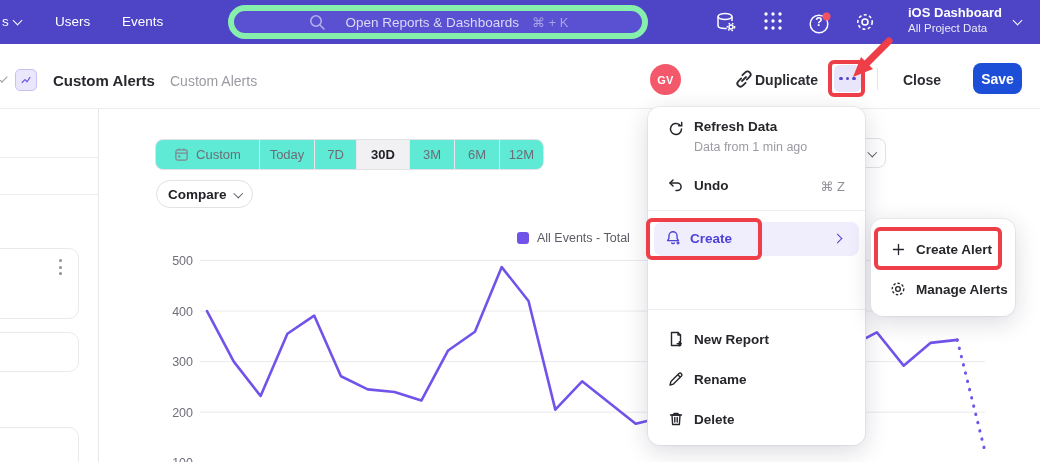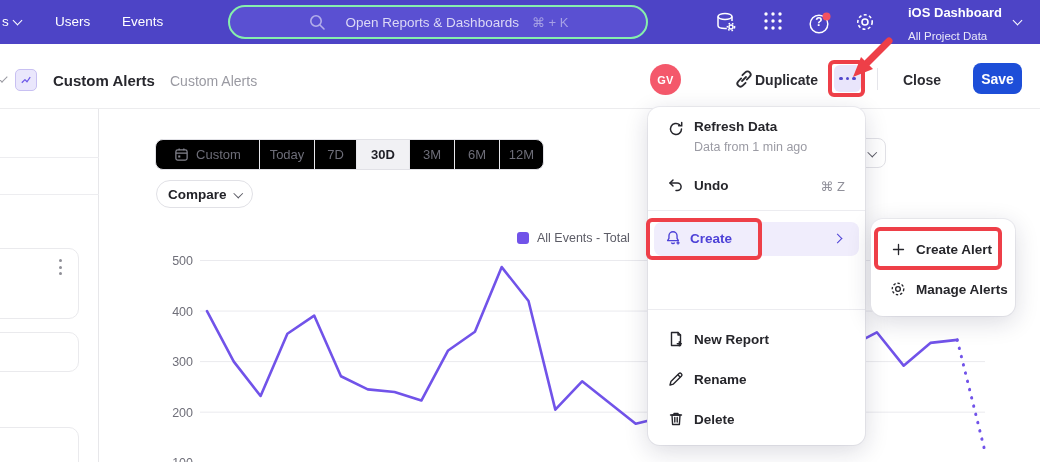--- a/index.html
+++ b/index.html
@@ -4,28 +4,28 @@
 <style>
   html,body{margin:0;padding:0;background:#fff;}
   .stage{position:relative;width:1040px;height:462px;overflow:hidden;
          font-family:"Liberation Sans",sans-serif;background:#fff;color:#26262b;}
   
   .topnav{position:absolute;left:0;top:0;width:1040px;height:44px;background:#4d44c6;z-index:20;}
   .nav-item{position:absolute;top:14px;color:#fff;font-size:13.5px;cursor:pointer;white-space:nowrap;}
   .chev{display:inline-block;width:6px;height:6px;border-right:1.7px solid currentColor;
         border-bottom:1.7px solid currentColor;transform:rotate(45deg);margin-left:5px;margin-bottom:2px;}
   .searchbar{position:absolute;left:228px;top:5px;width:420px;height:34px;border-radius:17px;
-             background:#5a50d2;border:2px solid #86efac;display:flex;align-items:center;
+             background:#5a50d2;border:6px solid #86efac;display:flex;align-items:center;
              justify-content:center;gap:0;cursor:text;box-sizing:border-box;}
   .search-ph{color:#dcd9f6;font-size:13.5px;margin-left:20px;}
   .search-k{color:#a7a1e5;font-size:13px;margin-left:13px;}
   .navicon{position:absolute;top:10px;width:24px;height:24px;cursor:pointer;}
   .project{position:absolute;left:908px;top:5px;color:#fff;cursor:pointer;text-align:left;}
   .pname{font-size:13px;font-weight:700;line-height:16px;}
-  .pscope{font-size:11.5px;line-height:14px;color:rgba(255,255,255,0.88);margin-top:8px;}
+  .pscope{font-size:11.5px;line-height:14px;color:rgba(255,255,255,0.88);}
   .help-q{position:absolute;left:0;top:0;width:100%;height:100%;display:flex;align-items:center;
           justify-content:center;color:#fff;font-size:12px;font-weight:700;}
   
   .header2{position:absolute;left:0;top:44px;width:1040px;height:65px;background:#fff;
            border-bottom:1px solid #ececee;z-index:10;box-sizing:border-box;}
   .cut-mark{position:absolute;left:-2px;top:29px;width:7px;height:7px;border-right:1.5px solid #9a9aa2;
             border-bottom:1.5px solid #9a9aa2;transform:rotate(45deg);}
   .report-icon{position:absolute;left:15px;top:25px;width:20px;height:20px;border-radius:5px;
                background:#eae7fc;border:1px solid #c8c0f2;display:flex;align-items:center;justify-content:center;}
   .rtitle{position:absolute;left:53px;top:28px;font-size:15px;font-weight:700;color:#27272d;}
@@ -43,21 +43,21 @@
             background:#1d4ed8;color:#fff;font-size:14px;font-weight:600;border:none;cursor:pointer;}
   
   .sidebar{position:absolute;left:0;top:109px;width:99px;height:353px;background:#fff;
            border-right:1px solid #e7e7ea;z-index:5;box-sizing:border-box;}
   .sb-line{position:absolute;left:0;width:99px;height:1px;background:#ededf0;}
   .sb-card{position:absolute;left:-24px;width:101px;background:#fff;border:1px solid #eaeaed;border-radius:10px;cursor:pointer;}
   .kebab{position:absolute;right:16px;top:10px;display:flex;flex-direction:column;gap:3.5px;cursor:pointer;}
   .kebab i{width:3px;height:3px;border-radius:50%;background:#8f8f97;display:block;}
   
   .seg{position:absolute;left:155px;top:139px;height:29px;display:flex;border:1px solid #e1e1e6;
-       border-radius:8px;overflow:hidden;background:#000000;box-sizing:content-box;z-index:6;}
+       border-radius:8px;overflow:hidden;background:#5eead4;box-sizing:content-box;z-index:6;}
   .seg .sg{display:flex;align-items:center;justify-content:center;gap:7px;font-size:13px;
            color:#6d6d78;cursor:pointer;border-left:1px solid #e8e8ec;box-sizing:border-box;}
   .seg .sg:first-child{border-left:none;}
   .seg .sel{background:#f1f1f4;color:#1f1f26;font-weight:700;}
   .pillbtn{position:absolute;display:flex;align-items:center;justify-content:center;gap:8px;
            border:1px solid #e1e1e6;background:#fff;border-radius:8px;font-size:13.5px;font-weight:600;
            color:#222228;cursor:pointer;box-sizing:border-box;z-index:6;}
   .chev-dk{border-color:#5a5a64;width:5.5px;height:5.5px;margin:0 0 2px 0;}
   
   #chart{position:absolute;left:0;top:0;z-index:1;pointer-events:none;}

